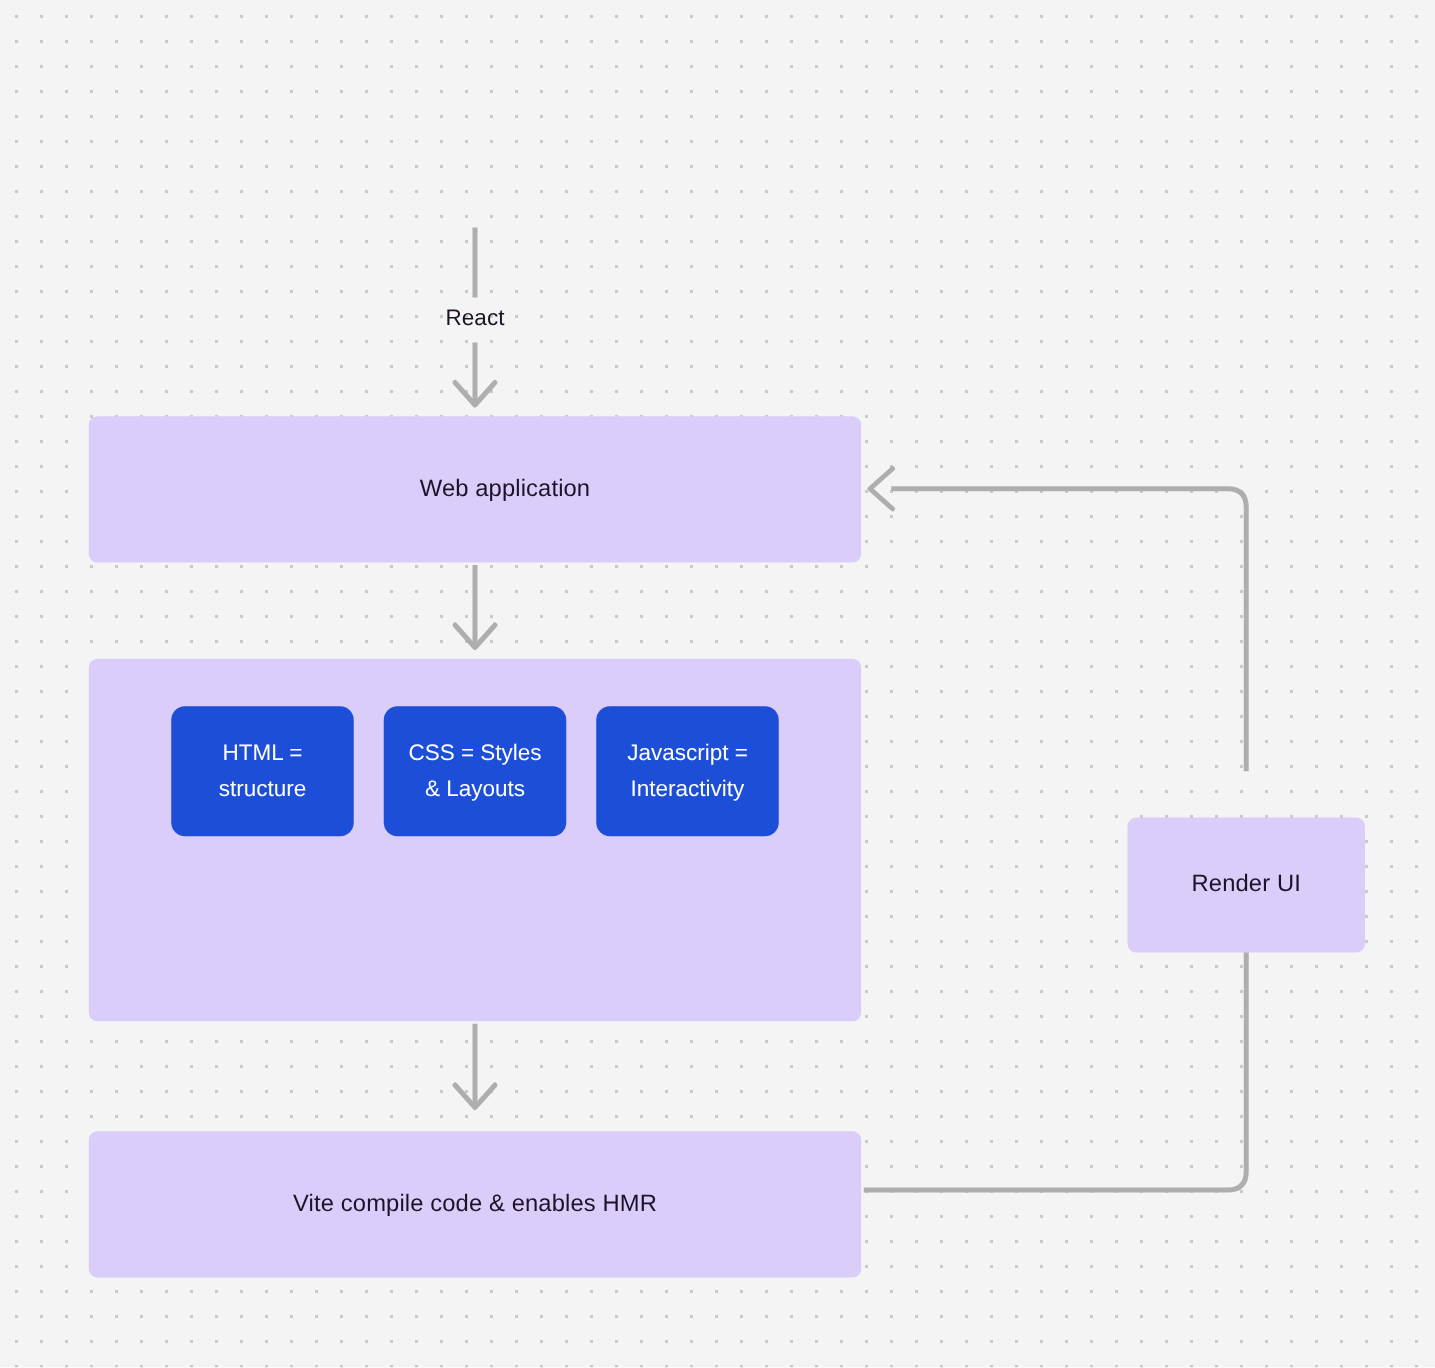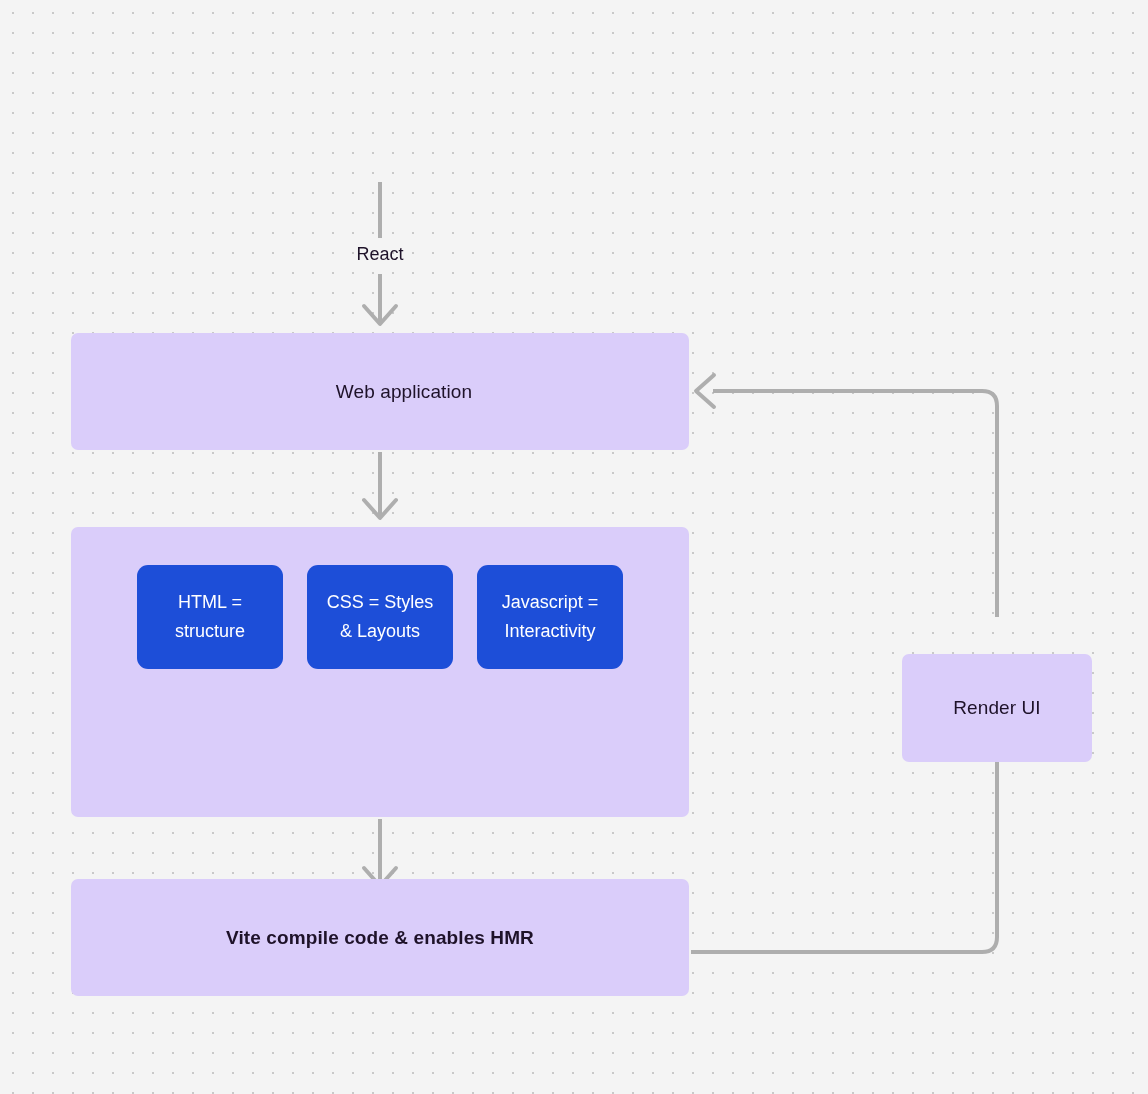--- a/index.html
+++ b/index.html
@@ -73,21 +73,21 @@
     font-family: "Liberation Sans", sans-serif;
     white-space: pre-line;
   }
   #components-caption {
     position: absolute;
     left: 0; top: 190px;
     width: 100%;
     text-align: center;
   }
   
-  #node-vite { left: 71px; top: 879px; width: 618px; height: 117px; font-weight: bold; }
+  #node-vite { left: 71px; top: 905px; width: 618px; height: 117px; }
   
   #node-render { left: 902px; top: 617px; width: 190px; height: 108px; margin-top: 37px; }
 
   
   #edge-label-prompt {
     position: absolute;
     left: 340px;
     top: 244px;
     width: 80px;
     text-align: center;

